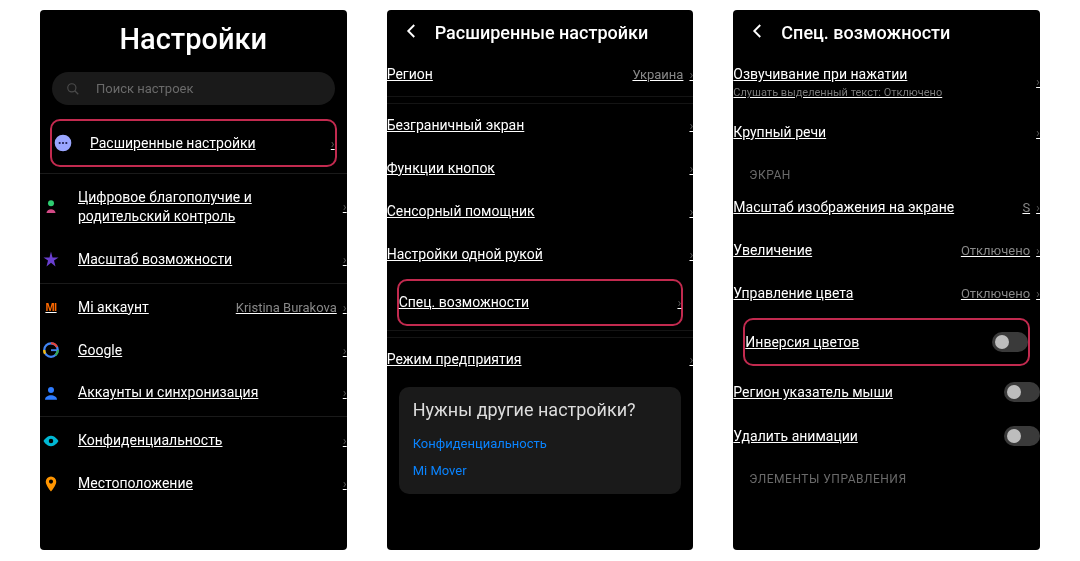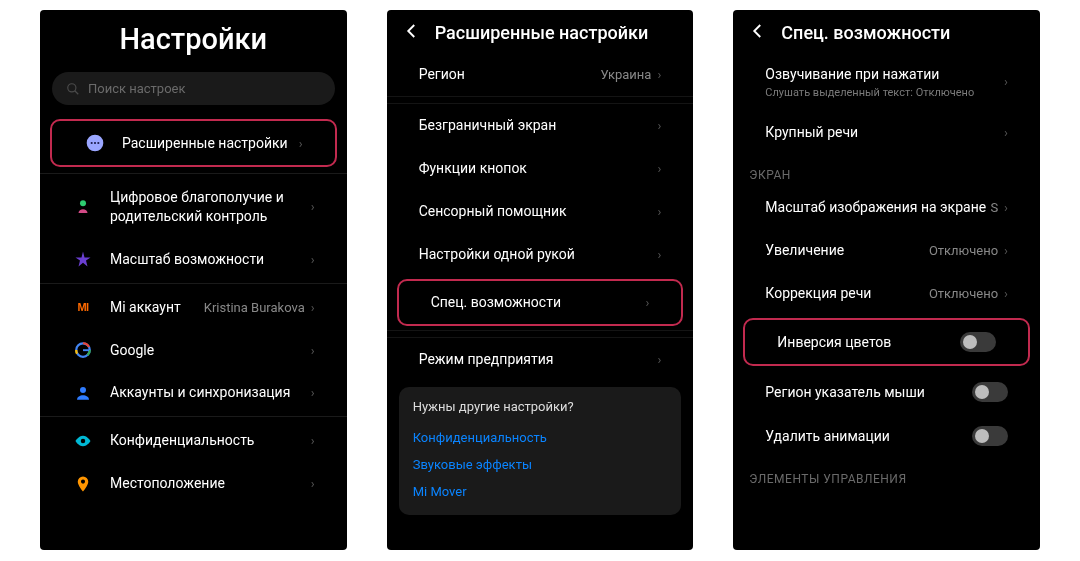--- a/index.html
+++ b/index.html
@@ -37,29 +37,30 @@
     margin: 0 auto;
     font-size: 29px;
   }
   .search {
     margin: 6px 12px 10px 12px;
     background: #1a1a1a;
     border-radius: 22px;
     padding: 9px 14px;
     display: flex;
     align-items: center;
-    gap: 8px;
+    gap: 16px;
     color: #6a6a6a;
   }
   .search svg { opacity: 0.6; }
   .row {
     display: flex;
     align-items: center;
-    padding: 12px 32px;
+    padding: 12px 0;
     position: relative;
+    text-decoration: underline;
   }
   .row .icon {
     width: 22px;
     flex: 0 0 22px;
     margin-right: 16px;
     display: flex;
     align-items: center;
     justify-content: center;
   }
   .row .label {
@@ -105,21 +106,21 @@
     padding: 14px 16px 4px 16px;
     text-transform: uppercase;
   }
   .card {
     margin: 6px 12px 0 12px;
     background: #1a1a1a;
     border-radius: 10px;
     padding: 12px 14px 10px 14px;
   }
   .card .q {
-    font-size: 13px;
+    font-size: 18px;
     color: #dddddd;
     margin-bottom: 10px;
   }
   .card .link {
     font-size: 13px;
     color: #0a84ff;
     padding: 6px 0;
   }
   .toggle {
     width: 36px;
@@ -304,21 +305,20 @@
   <div class="bigsep"></div>
 
   <div class="row">
     <div class="label">Режим предприятия</div>
     <span class="chev">›</span>
   </div>
 
   <div class="card">
     <div class="q">Нужны другие настройки?</div>
     <div class="link">Конфиденциальность</div>
-    <div class="link">Звуковые эффекты</div>
     <div class="link">Mi Mover</div>
   </div>
 </div>
 
 <div class="phone">
   <div class="header">
     <span class="back">
       <svg width="18" height="18" viewBox="0 0 24 24" fill="none" stroke="#fff" stroke-width="2.5">
           <polyline points="15 4 7 12 15 20"></polyline>
         </svg>
@@ -347,21 +347,21 @@
     <span class="chev">›</span>
   </div>
 
   <div class="row">
     <div class="label">Увеличение</div>
     <div class="value">Отключено</div>
     <span class="chev">›</span>
   </div>
 
   <div class="row">
-    <div class="label">Коррекция речи</div>
+    <div class="label">Управление цвета</div>
     <div class="value">Отключено</div>
     <span class="chev">›</span>
   </div>
 
   <div class="highlight">
     <div class="row">
       <div class="label">Инверсия цветов</div>
       <div class="toggle"></div>
     </div>
   </div>

